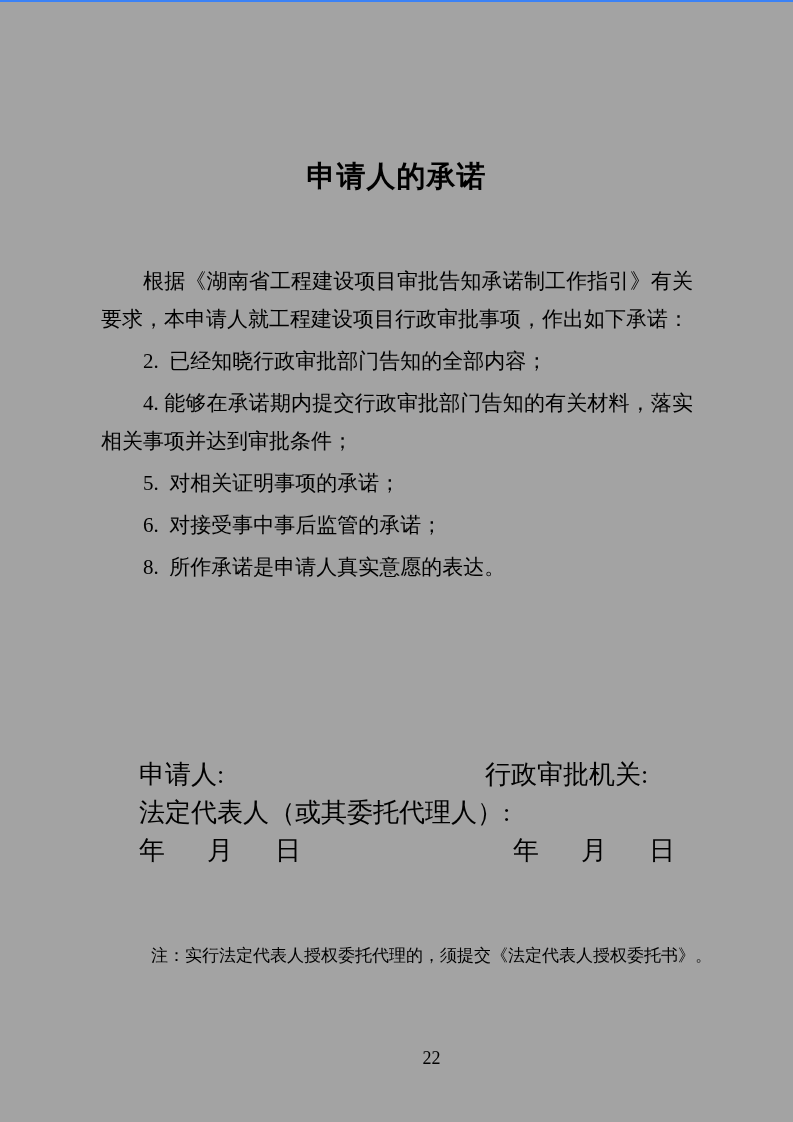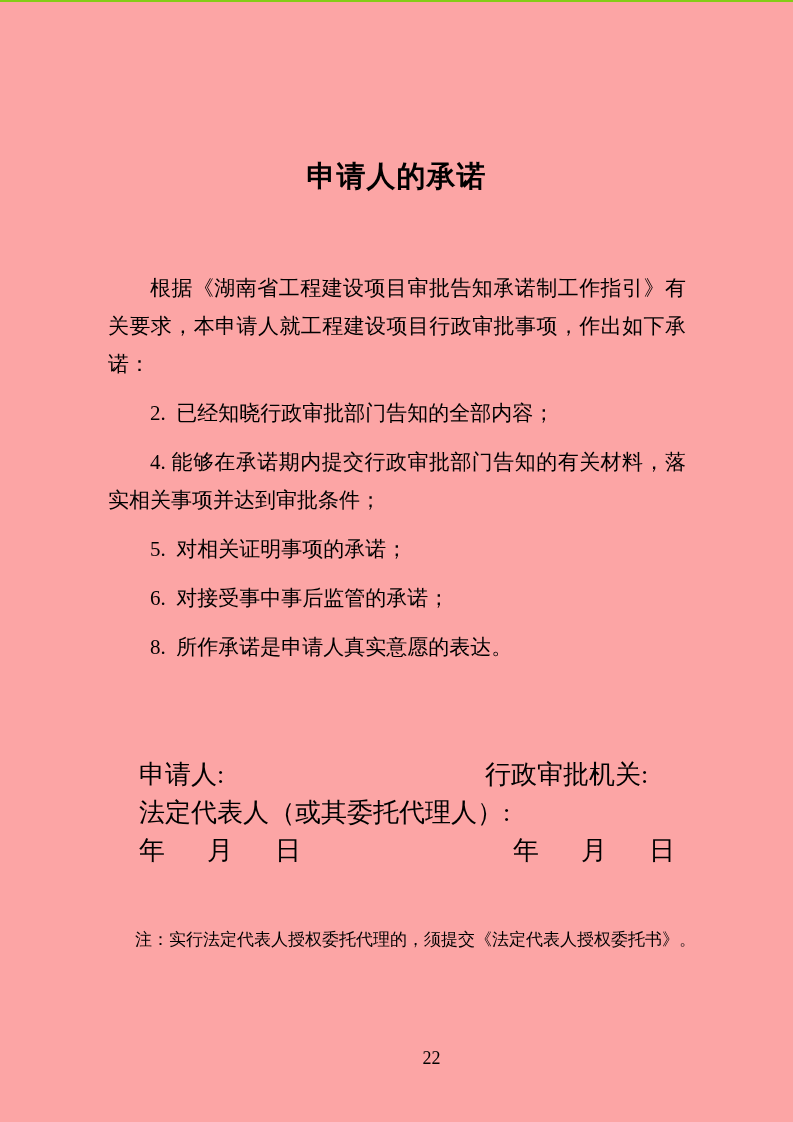--- a/index.html
+++ b/index.html
@@ -5,22 +5,22 @@
   html, body {
     margin: 0;
     padding: 0;
     background: #ffffff;
   }
   .page {
     position: relative;
     width: 793px;
     height: 1122px;
     box-sizing: border-box;
-    background: #fca5a5;
-    border-top: 2px solid #84cc16;
+    background: #a3a3a3;
+    border-top: 2px solid #3b82f6;
     color: #000000;
     font-family: "Liberation Serif", "DejaVu Serif", serif;
     overflow: hidden;
   }
   .doc-title {
     position: absolute;
     top: 153px;
     left: 0;
     width: 100%;
     margin: 0;
@@ -33,21 +33,21 @@
   .doc-body {
     position: absolute;
     left: 97px;
     top: 256px;
     width: 600px;
     font-size: 21px;
     line-height: 38px;
     text-align: justify;
   }
   .para {
-    margin: 11px;
+    margin: 4px;
     text-indent: 2em;
   }
   .signature {
     position: absolute;
     left: 97px;
     top: 754px;
     width: 600px;
     font-size: 26px;
     text-align: center;
   }
@@ -65,21 +65,21 @@
   .sig-right  { left: 388px; }
   .sig-seal-l { left: 45px; }
   .sig-seal-r { left: 433px; }
   .sig-date-l { left: 42px; }
   .sig-date-r { left: 416px; }
   .date-label { letter-spacing: 8px; }
   .footnote {
     position: absolute;
     left: 135px;
     top: 924px;
-    margin: 0;
+    margin: 16px;
     font-size: 17px;
     line-height: 28px;
     white-space: nowrap;
   }
   .page-number {
     position: absolute;
     top: 1044px;
     left: 0;
     width: 100%;
     text-align: center;

